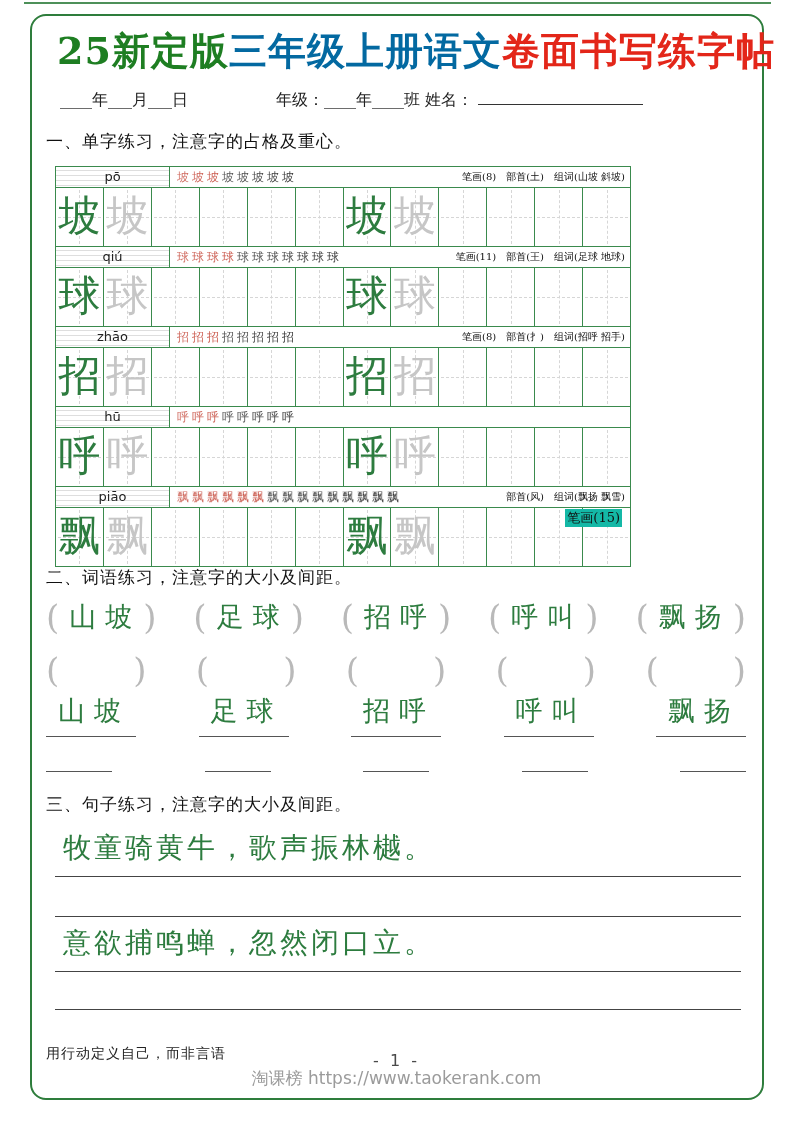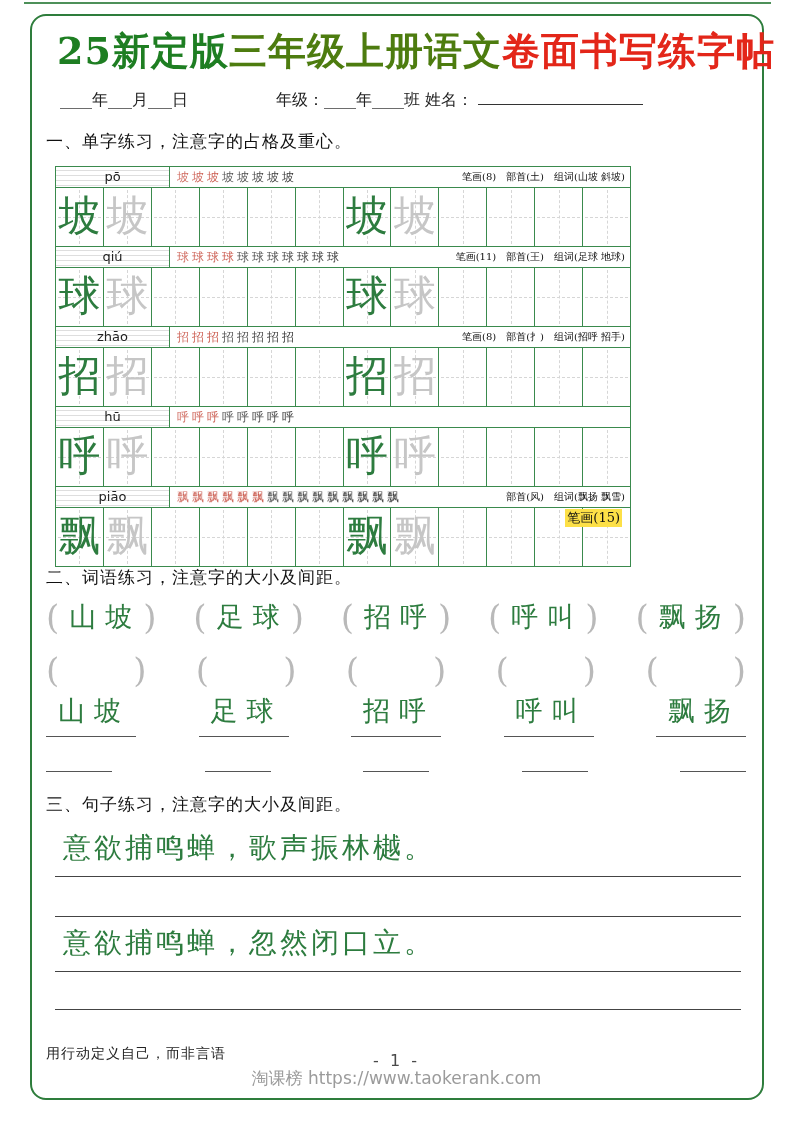--- a/index.html
+++ b/index.html
@@ -13,21 +13,21 @@
     font-family:"DejaVu Serif","Liberation Serif",serif;color:#1a1a1a;}
   .page{position:relative;width:793px;height:1122px;overflow:hidden;background:#fff;}
 
   .top-edge{position:absolute;left:24px;top:2px;width:747px;border-top:2px solid #2e7d3c;opacity:.85;}
   .frame{position:absolute;left:30px;top:14px;width:734px;height:1086px;
     border:2px solid #2e7d3c;border-radius:16px;}
 
   .title{position:absolute;left:57px;top:26px;width:690px;font-size:38px;font-weight:bold;
     letter-spacing:1px;white-space:nowrap;}
   .title .t-green{color:#1e7e22;}
-  .title .t-black{color:#4d7c0f;}
+  .title .t-black{color:#0369a1;}
   .title .t-red{color:#e32619;}
 
   .dateline{position:absolute;left:60px;top:90px;width:680px;font-size:16px;color:#222;white-space:nowrap;}
   .dateline .gap{display:inline-block;width:88px;}
   .name-line{display:inline-block;width:165px;border-bottom:1.5px solid #333;height:14px;vertical-align:baseline;}
 
   .h-sec{position:absolute;left:46px;font-size:17px;color:#111;letter-spacing:1px;}
   #h1{top:130px;} #h2{top:566px;} #h3{top:793px;}
 
   
@@ -47,21 +47,21 @@
   .strip-info span{margin-left:10px;}
   .char-row{position:relative;display:flex;height:58px;}
   .cell{position:relative;flex:1;border-right:1.4px solid var(--bgreen);
     text-align:center;font-size:42px;line-height:56px;}
   .cell:last-child{border-right:none;}
   .cell::before{content:"";position:absolute;left:50%;top:2px;bottom:2px;border-left:1px dashed #d6d6d6;}
   .cell::after{content:"";position:absolute;top:50%;left:2px;right:2px;border-top:1px dashed #d6d6d6;}
   .cell .gl{position:relative;z-index:1;}
   .cell.model{color:var(--green);}
   .cell.trace{color:var(--grayc);}
-  .bihua-below{position:absolute;right:8px;top:1px;font-size:13px;color:#111;z-index:2;background:#fde047;padding:0 2px;}
+  .bihua-below{position:absolute;right:8px;top:1px;font-size:13px;color:#111;z-index:2;background:#14b8a6;padding:0 2px;}
 
   
   .wrow{position:absolute;left:46px;width:700px;display:flex;justify-content:space-between;}
   #wrow-filled{top:597px;}
   #wrow-empty{top:650px;}
   #wrow-under{top:693px;}
   #wrow-blanks{top:752px;}
   .wgroup{display:flex;align-items:center;}
   .paren{color:#b9b9b9;font-size:34px;font-weight:400;line-height:40px;}
   .wtext{color:var(--green);font-size:27px;letter-spacing:9px;padding:0 2px 0 10px;white-space:nowrap;}
@@ -341,21 +341,21 @@
   <div id="wrow-blanks" class="wrow">
     <span class="blank-line"></span>
     <span class="blank-line"></span>
     <span class="blank-line"></span>
     <span class="blank-line"></span>
     <span class="blank-line"></span>
   </div>
 
   <div id="h3" class="h-sec">三、句子练习，注意字的大小及间距。</div>
 
-  <div id="sent1" class="sentence">意欲捕鸣蝉，歌声振林樾。</div>
+  <div id="sent1" class="sentence">牧童骑黄牛，歌声振林樾。</div>
   <div id="sblank1" class="sent-blank"></div>
   <div id="sent2" class="sentence">意欲捕鸣蝉，忽然闭口立。</div>
   <div id="sblank2" class="sent-blank"></div>
 
   <div class="quote">用行动定义自己，而非言语</div>
   <div class="pagenum">- 1 -</div>
   <div class="site">淘课榜 https://www.taokerank.com</div>
 </div>
 
 </body></html>

